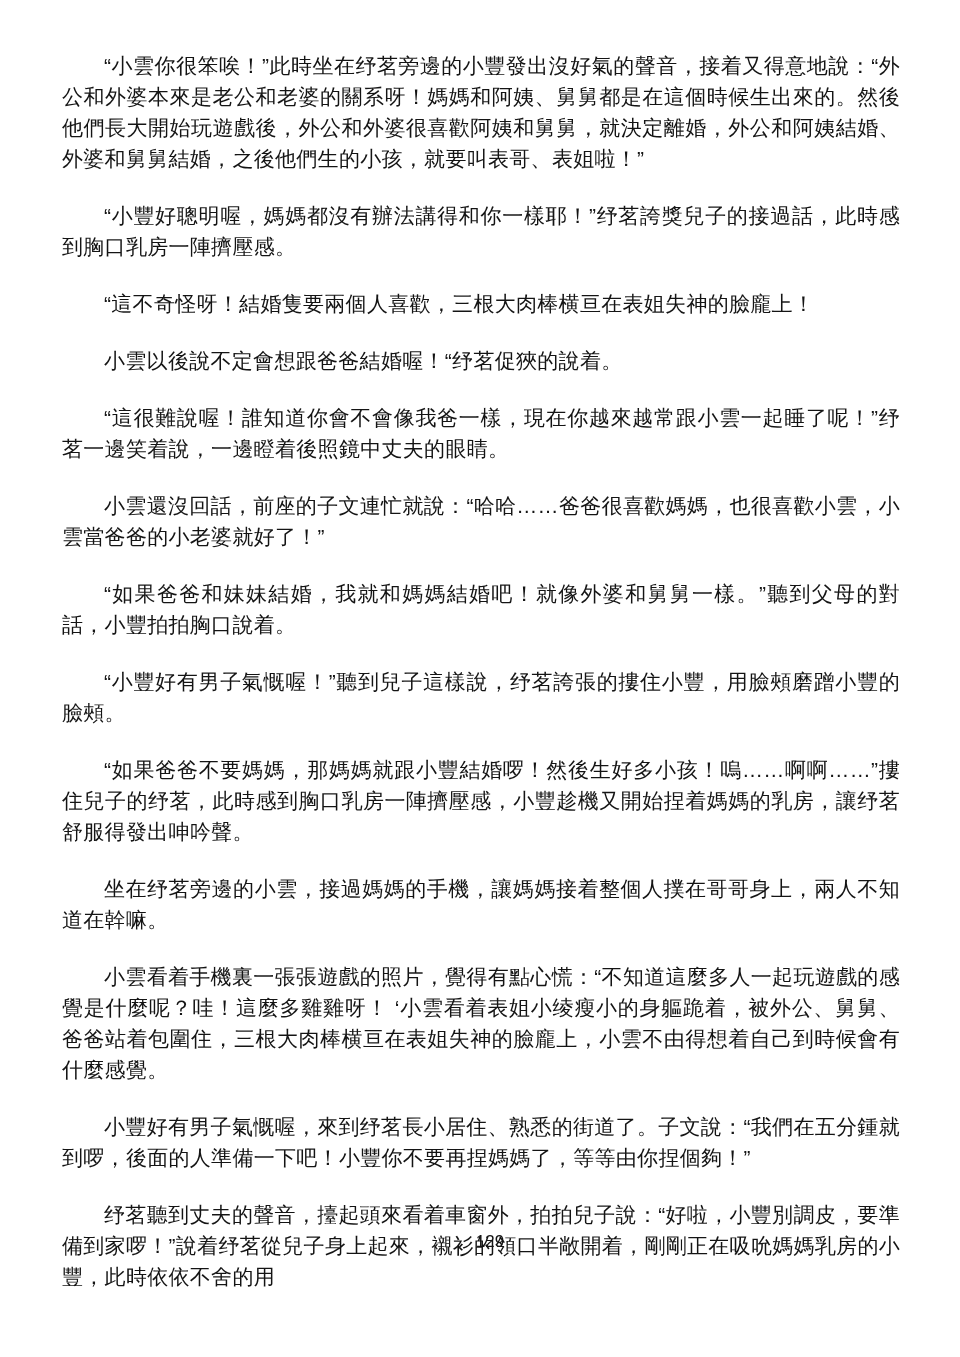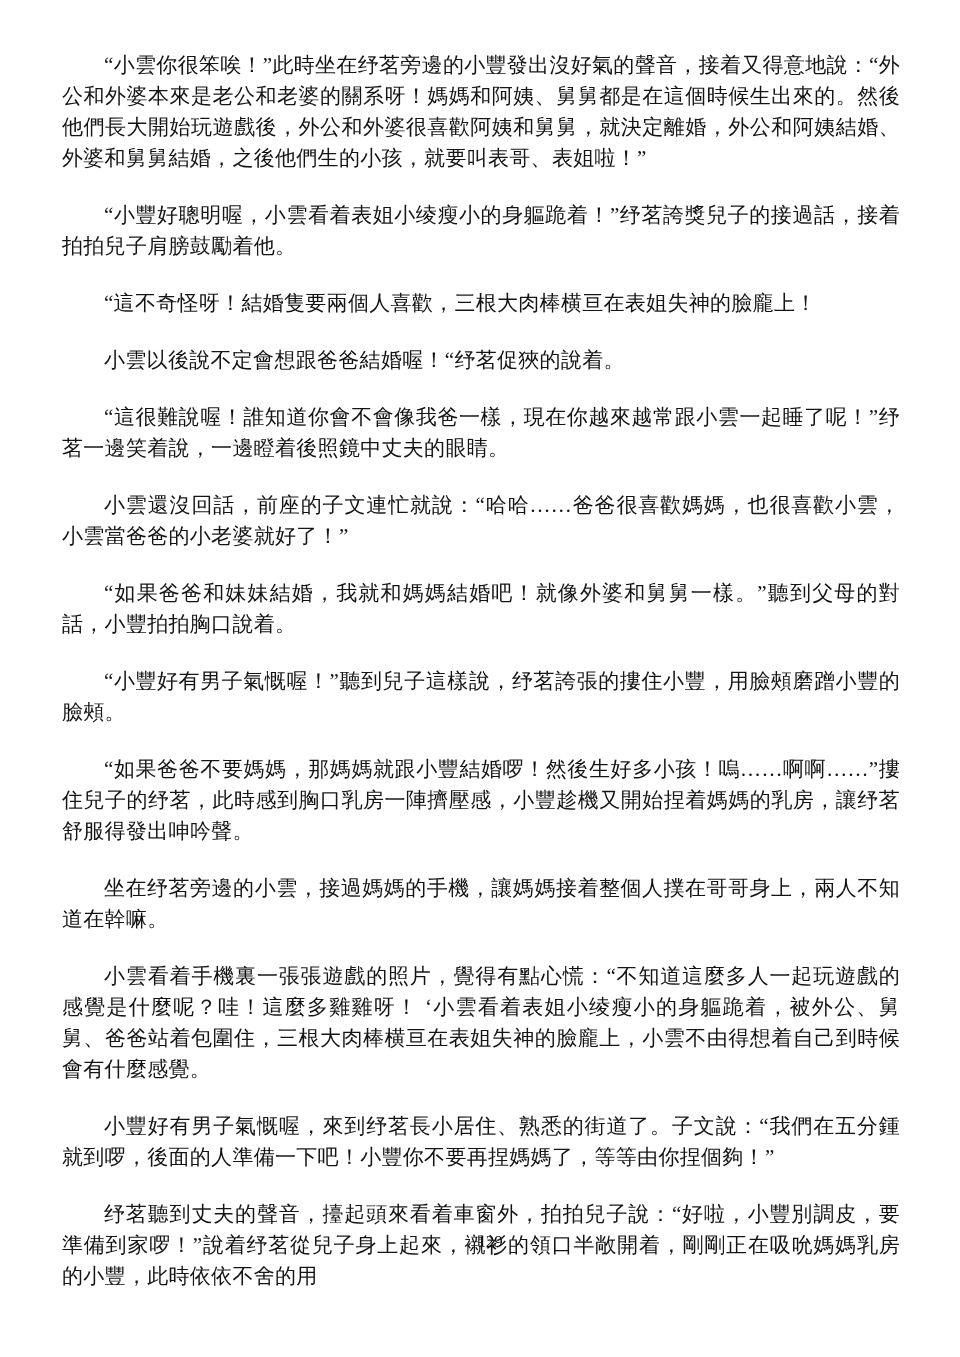--- a/index.html
+++ b/index.html
@@ -6,21 +6,21 @@
     margin: 0;
     padding: 0;
     background: #ffffff;
   }
   .page {
     position: relative;
     width: 960px;
     height: 1357px;
     background: #ffffff;
     overflow: hidden;
-    font-family: Liberation Serif, serif;
+    font-family: Liberation Sans, sans-serif;
     color: #141414;
   }
   .content {
     position: absolute;
     top: 50px;
     left: 62px;
     width: 838px;
   }
   .content p {
     margin: 0 0 26px 0;
@@ -42,21 +42,21 @@
     color: #141414;
     margin-left: 20px;
   }
 </style>
 </head>
 <body>
 
 <div class="page">
   <div class="content">
     <p>“小雲你很笨唉！”此時坐在纾茗旁邊的小豐發出沒好氣的聲音，接着又得意地說：“外公和外婆本來是老公和老婆的關系呀！媽媽和阿姨、舅舅都是在這個時候生出來的。然後他們長大開始玩遊戲後，外公和外婆很喜歡阿姨和舅舅，就決定離婚，外公和阿姨結婚、外婆和舅舅結婚，之後他們生的小孩，就要叫表哥、表姐啦！”</p>
-    <p>“小豐好聰明喔，小雲看着表姐小绫瘦小的身軀跪着！”纾茗誇獎兒子的接過話，接着拍拍兒子肩膀鼓勵着他。</p>
+    <p>“小豐好聰明喔，媽媽都沒有辦法講得和你一樣耶！”纾茗誇獎兒子的接過話，此時感到胸口乳房一陣擠壓感。</p>
     <p>“這不奇怪呀！結婚隻要兩個人喜歡，三根大肉棒横亘在表姐失神的臉龐上！</p>
     <p>小雲以後說不定會想跟爸爸結婚喔！“纾茗促狹的說着。</p>
     <p>“這很難說喔！誰知道你會不會像我爸一樣，現在你越來越常跟小雲一起睡了呢！”纾茗一邊笑着說，一邊瞪着後照鏡中丈夫的眼睛。</p>
     <p>小雲還沒回話，前座的子文連忙就說：“哈哈……爸爸很喜歡媽媽，也很喜歡小雲，小雲當爸爸的小老婆就好了！”</p>
     <p>“如果爸爸和妹妹結婚，我就和媽媽結婚吧！就像外婆和舅舅一樣。”聽到父母的對話，小豐拍拍胸口說着。</p>
     <p>“小豐好有男子氣慨喔！”聽到兒子這樣說，纾茗誇張的摟住小豐，用臉頰磨蹭小豐的臉頰。</p>
     <p>“如果爸爸不要媽媽，那媽媽就跟小豐結婚啰！然後生好多小孩！嗚……啊啊……”摟住兒子的纾茗，此時感到胸口乳房一陣擠壓感，小豐趁機又開始捏着媽媽的乳房，讓纾茗舒服得發出呻吟聲。</p>
     <p>坐在纾茗旁邊的小雲，接過媽媽的手機，讓媽媽接着整個人撲在哥哥身上，兩人不知道在幹嘛。</p>
     <p>小雲看着手機裏一張張遊戲的照片，覺得有點心慌：“不知道這麼多人一起玩遊戲的感覺是什麼呢？哇！這麼多雞雞呀！ ‘小雲看着表姐小绫瘦小的身軀跪着，被外公、舅舅、爸爸站着包圍住，三根大肉棒横亘在表姐失神的臉龐上，小雲不由得想着自己到時候會有什麼感覺。</p>
     <p>小豐好有男子氣慨喔，來到纾茗長小居住、熟悉的街道了。子文說：“我們在五分鍾就到啰，後面的人準備一下吧！小豐你不要再捏媽媽了，等等由你捏個夠！”</p>

